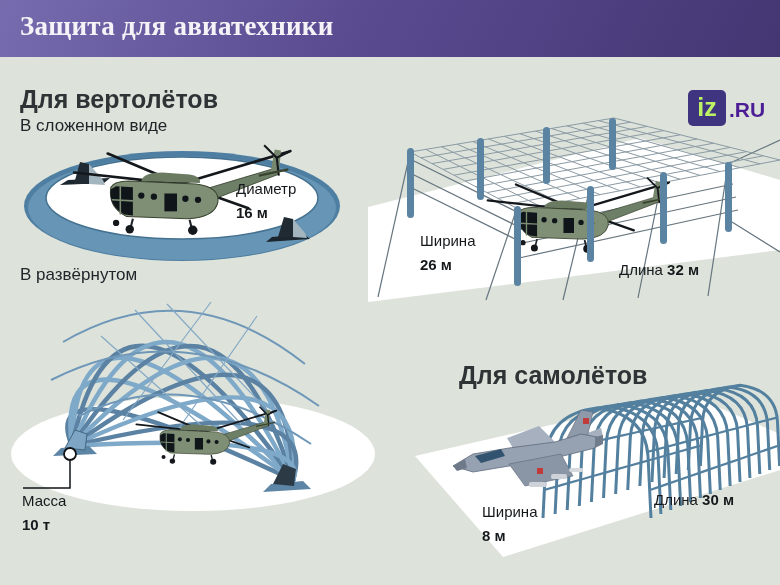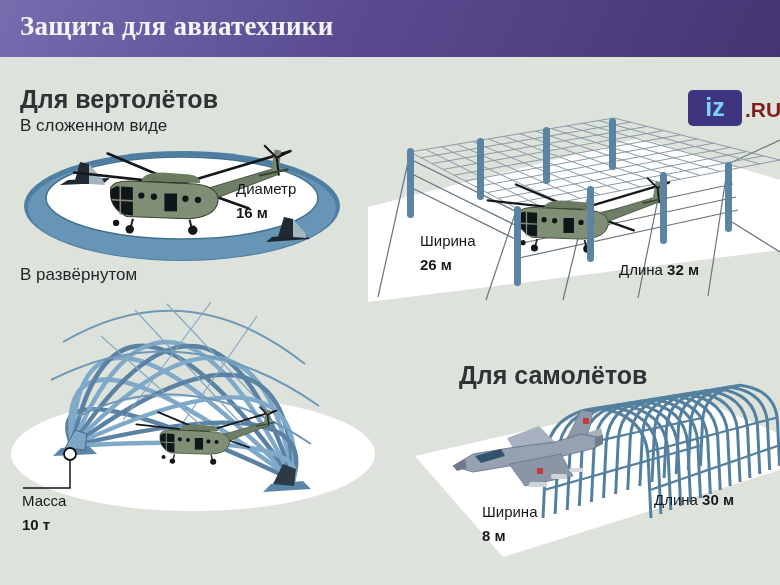--- a/index.html
+++ b/index.html
@@ -5,24 +5,24 @@
   html,body{margin:0;padding:0;background:#b9bfc4;}
   .canvas{position:relative;width:780px;height:585px;background:#dde3db;overflow:hidden;
           font-family:"Liberation Sans",sans-serif;color:#1c2023;}
   
   .header{position:absolute;left:0;top:0;width:780px;height:57px;
           background:linear-gradient(115deg,#766cae 0%,#5a4b91 45%,#433672 100%);}
   .title{position:absolute;left:20px;top:11px;font-family:"Liberation Serif",serif;
          font-weight:bold;font-size:27px;color:#f5f3f8;letter-spacing:.3px;}
   
   .logo{position:absolute;left:688px;top:90px;display:flex;align-items:flex-end;}
-  .logo-badge{width:54px;height:36px;background:#3e3480;border-radius:5px;color:#7dd3fc;
+  .logo-badge{width:38px;height:36px;background:#3e3480;border-radius:5px;color:#bef264;
               font-weight:bold;font-size:25px;display:flex;align-items:center;justify-content:center;
               line-height:1;padding-bottom:2px;box-sizing:border-box;}
-  .logo-ru{color:#7f1d1d;font-weight:bold;font-size:21px;margin-left:3px;padding-bottom:4px;}
+  .logo-ru{color:#4c1d95;font-weight:bold;font-size:21px;margin-left:3px;padding-bottom:4px;}
   
   .h-sec{position:absolute;font-size:25px;font-weight:bold;color:#2e3335;}
   .state{position:absolute;font-size:17px;color:#22262a;}
   .lbl{position:absolute;font-size:15px;line-height:24px;color:#16191c;z-index:5;}
   .lbl b{font-weight:bold;}
   svg{position:absolute;}
   #net-grid line{stroke:#8b9aa4;stroke-width:1;}
   .guy{stroke:#66757f;stroke-width:1.2;fill:none;}
   .pole{fill:#5b84a3;}
   .rib-light{stroke:#7fa9c9;}

